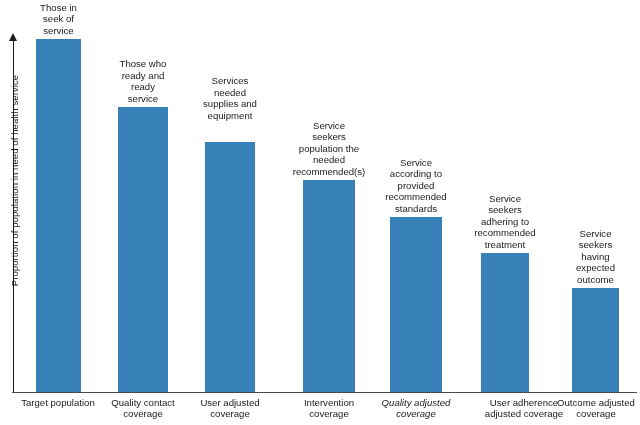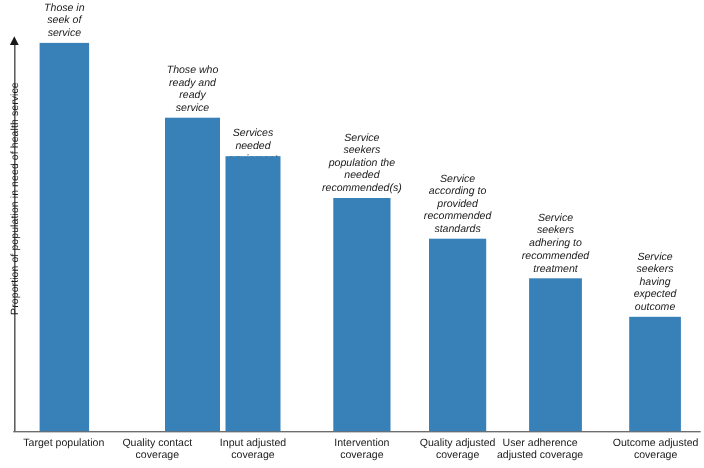--- a/index.html
+++ b/index.html
@@ -94,21 +94,20 @@
     background: #3780B8;
   }
   .bar-caption {
     position: absolute;
     left: -26px;
     right: -26px;
     text-align: center;
     font-size: 9.6px;
     line-height: 11.4px;
     color: #1a1a1a;
-    font-style: italic;
   }
 
   
   .x-label {
     position: absolute;
     top: 397px;
     text-align: center;
     font-size: 9.6px;
     line-height: 11.4px;
     color: #1a1a1a;
@@ -131,34 +130,35 @@
 
     <div class="bar-group" style="left:36px; width:45px;">
       <div class="bar-caption" style="bottom:356px;">
           <div>Those in</div>
           <div>seek of</div>
           <div>service</div>
         </div>
       <div class="bar" style="height:353px;"></div>
     </div>
 
-    <div class="bar-group" style="left:118px; width:50px;margin-left:32px;">
+    <div class="bar-group" style="left:118px; width:50px;">
       <div class="bar-caption" style="bottom:288px;">
           <div>Those who</div>
           <div>ready and</div>
           <div>ready</div>
           <div>service</div>
         </div>
       <div class="bar" style="height:285px;"></div>
     </div>
 
     <div class="bar-group" style="left:205px; width:50px;">
-      <div class="bar-caption" style="bottom:242px;">
+      <div class="bar-caption" style="bottom:271px;">
           <div>Services</div>
           <div>needed</div>
+          <div>supplies and</div>
           <div>equipment</div>
         </div>
       <div class="bar" style="height:250px;"></div>
     </div>
 
     <div class="bar-group" style="left:303px; width:52px;">
       <div class="bar-caption" style="bottom:215px;">
           <div>Service</div>
           <div>seekers</div>
           <div>population the</div>
@@ -204,32 +204,32 @@
   </div>
 
   <div class="x-label" style="left:8px; width:100px;">
       <div>Target population</div>
     </div>
   <div class="x-label" style="left:93px; width:100px;">
       <div>Quality contact</div>
       <div>coverage</div>
     </div>
   <div class="x-label" style="left:180px; width:100px;">
-      <div>Input adjusted</div>
+      <div>User adjusted</div>
       <div>coverage</div>
     </div>
   <div class="x-label" style="left:279px; width:100px;">
       <div>Intervention</div>
       <div>coverage</div>
     </div>
-  <div class="x-label" style="left:366px; width:100px;">
+  <div class="x-label" style="left:366px; width:100px;font-style:italic;">
       <div>Quality adjusted</div>
       <div>coverage</div>
     </div>
-  <div class="x-label" style="left:435px; width:112px;">
+  <div class="x-label" style="left:468px; width:112px;">
       <div>User adherence</div>
       <div>adjusted coverage</div>
     </div>
   <div class="x-label" style="left:544px; width:104px;">
       <div>Outcome adjusted</div>
       <div>coverage</div>
     </div>
 
 </div>
 

